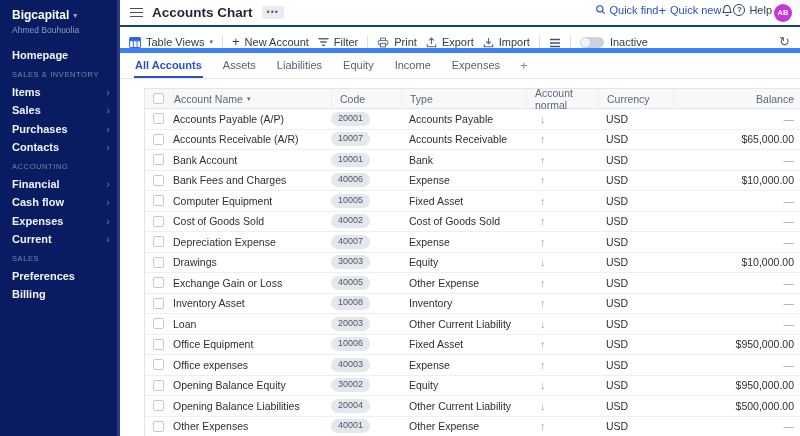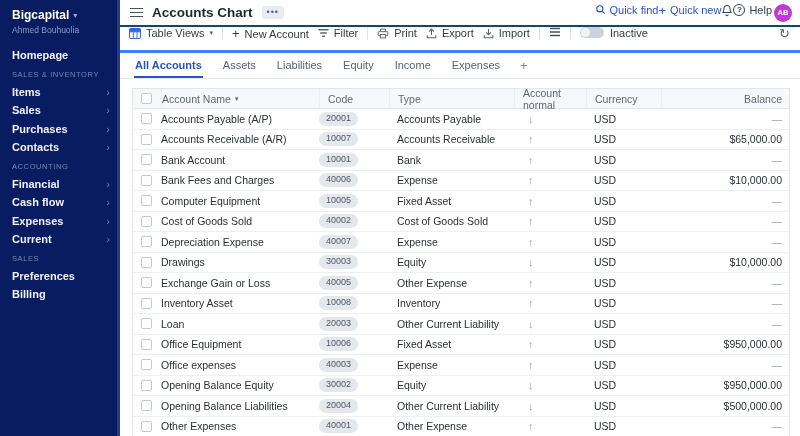--- a/index.html
+++ b/index.html
@@ -37,42 +37,42 @@
               color:var(--accent,#2b51c9); background:none; border:none; font-family:inherit; }
   .top-link.dark { color:#32415f; }
   .plus-glyph { font-size:13px; line-height:1; font-weight:400; }
   .icon-btn { background:none; border:none; cursor:pointer; color:#32415f; display:flex; align-items:center; }
   .help-q { width:12px; height:12px; border:1.2px solid #32415f; border-radius:50%; font-size:8px;
             font-weight:bold; display:inline-flex; align-items:center; justify-content:center; }
   .avatar { width:18px; height:18px; border-radius:50%; background:var(--avatar_bg,#c437d6); color:#fff;
             font-size:7.5px; font-weight:bold; display:flex; align-items:center; justify-content:center;
             cursor:pointer; margin-left:2px; }
 
-  .toolbar { height:26px; flex:0 0 26px; display:flex; align-items:flex-start; gap:9px; padding:0 10px 0 9px;
-             border-bottom:3px solid #3b82f6; }
+  .toolbar { height:26px; flex:0 0 26px; display:flex; align-items:flex-end; gap:9px; padding:0 10px 0 9px;
+             border-bottom:5px solid #3b82f6; }
   .tool-btn { display:inline-flex; align-items:center; gap:5px; font-size:11px; color:#343a44;
               background:none; border:none; cursor:pointer; font-family:inherit; white-space:nowrap; }
   .tool-btn .ticon { color:#5c6472; display:flex; align-items:center; }
   .tool-btn .ticon.blue { color:#3264d6; }
   .tool-caret { font-size:7px; color:#5c6472; }
   .tsep { width:1px; height:13px; background:#dde1e6; flex:0 0 1px; }
   .toggle { width:24px; height:11px; border-radius:6px; background:#cbd2da; position:relative; cursor:pointer; }
   .toggle .knob { position:absolute; left:1px; top:1px; width:9px; height:9px; border-radius:50%; background:#f2f4f6; }
   .toggle-label { font-size:11px; color:#343a44; margin-left:-3px; }
   .refresh-btn { margin-left:auto; background:none; border:none; color:#5a6270; font-size:13px;
                  cursor:pointer; line-height:1; }
 
   .tabsbar { height:26px; flex:0 0 26px; display:flex; align-items:stretch; gap:19px; padding:0 14px;
              border-bottom:1px solid #e7eaee; }
   .tab { display:flex; align-items:center; font-size:11px; color:#59616d; cursor:pointer;
          border-bottom:2px solid transparent; padding:0 1px;text-align:center; }
   .tab.active { color:var(--accent,#2458d6); font-weight:bold; border-bottom-color:var(--accent,#2458d6); }
   .tab-add { display:flex; align-items:center; color:#828a95; font-size:13px; cursor:pointer; }
 
-  .table-wrap { padding:9px 10px 0 12px; flex:1; overflow:hidden; }
+  .table-wrap { padding:9px 10px 0 24px; flex:1; overflow:hidden; }
   .table { border:1px solid #e2e5e9; border-bottom:none; width:658px; }
   .thead { display:flex; height:20px; background:#f7f8fa; border-bottom:1px solid #e2e5e9;
            font-size:10.5px; color:#5e6774; }
   .thead .cell { display:flex; align-items:center; }
   .thead .cell + .cell { border-left:1px solid #eceef1; }
   .trow { display:flex; height:20.5px; border-bottom:1px solid #edeff2; background:#fff;
           font-size:10.5px; color:#2a2f38; }
   .trow .cell { display:flex; align-items:center; overflow:hidden; white-space:nowrap; }
   .c-check { width:28px; flex:0 0 28px; padding-left:8px; }
   .c-name  { width:158px; flex:0 0 158px; }

